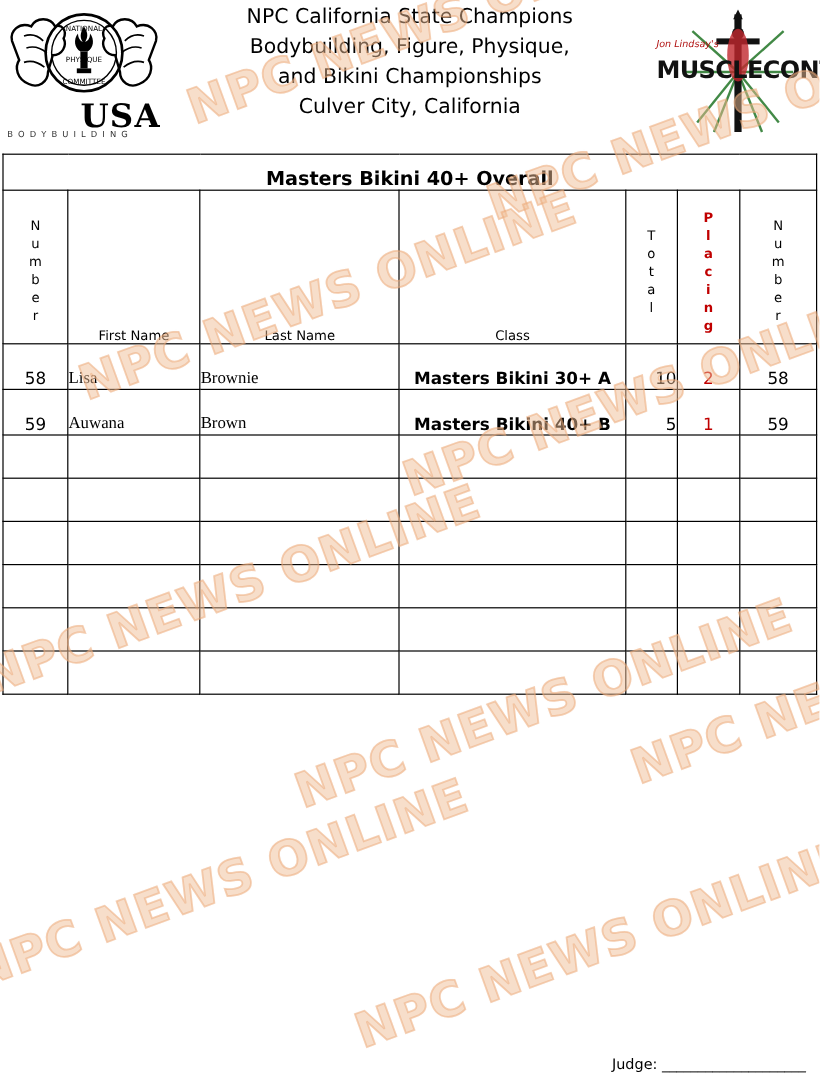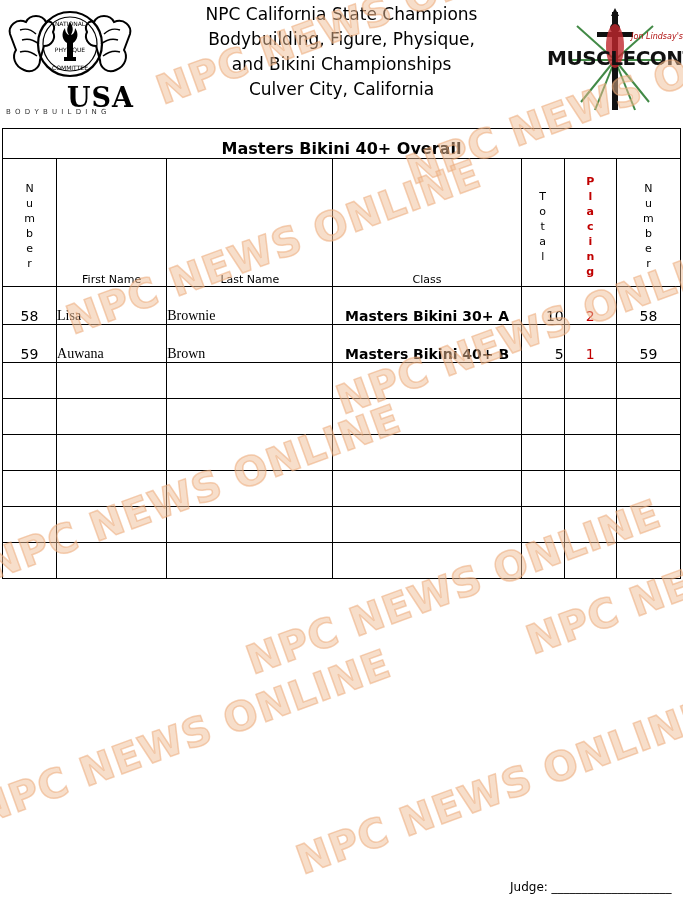--- a/index.html
+++ b/index.html
@@ -61,21 +61,21 @@
     text-align: center;
     font-family: "DejaVu Sans", sans-serif;
     font-weight: bold;
     font-size: 20px;
     color: #111;
     letter-spacing: -0.5px;
     white-space: nowrap;
   }
   .logo-right .mc-top {
     position: absolute; left: 0; top: 26px; width: 136px;
-    text-align: right;
+    text-align: left;
     font-size: 8px;
     color: #b01010;
     font-style: italic;
     white-space: nowrap;
   }
 
   
   .sheet {
     position: absolute;
     left: 2px; top: 128px;

